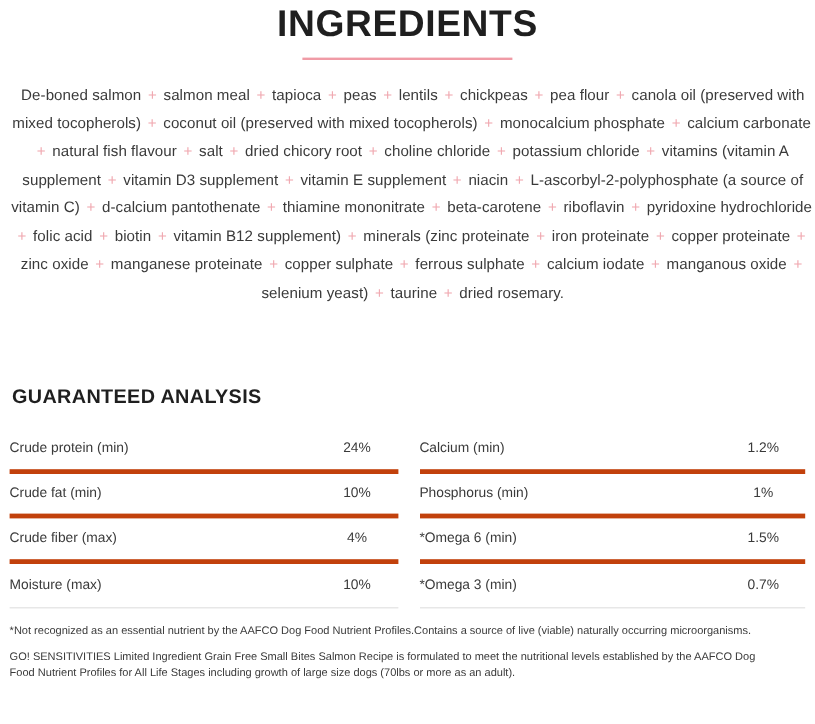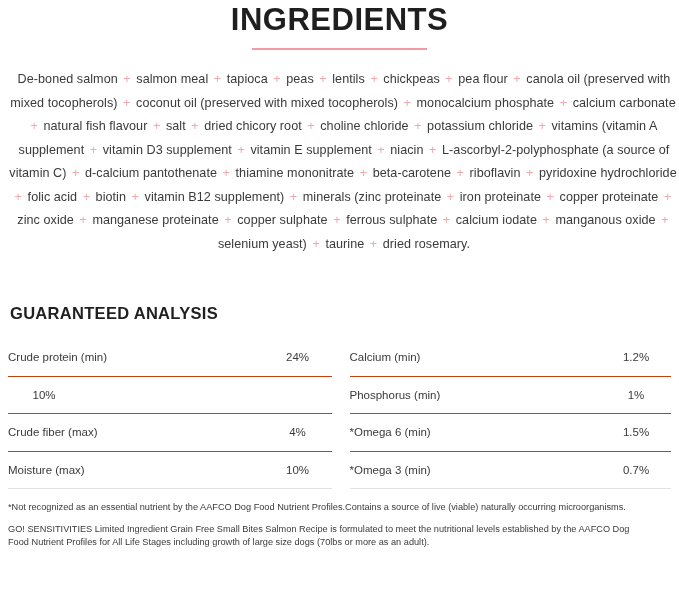--- a/index.html
+++ b/index.html
@@ -51,41 +51,41 @@
     color: #3a3a3a;
     letter-spacing: 0.05px;
   }
   .ing-body .sep {
     color: #f0a8b0;
     padding: 0 2px;
   }
 
   
   .ga-title {
-    margin: 48px 0 0 2px;
+    margin: 66px 0 0 2px;
     font-size: 16.5px;
     font-weight: 700;
     letter-spacing: 0.3px;
     color: #1f1f1f;
   }
   .ga-tables {
     margin-top: 16px;
     display: flex;
     gap: 0px;
   }
   .ga-col {
     width: 50%;
     padding-right: 8px;
   }
   .ga-col + .ga-col { padding-left: 10px; padding-right: 0; }
   .ga-row {
     display: flex;
     justify-content: space-between;
     align-items: center;
-    border-bottom: 1px solid #c2410c;
+    border-bottom: 4px solid #c2410c;
     height: 37.5px;
     font-size: 11.5px;
     color: #3a3a3a;
   }
   .ga-row:last-child { border-bottom: 1px solid #e2e2e2; }
   .ga-label { flex: 1; }
   .ga-value {
     width: 70px;
     text-align: center;
   }
@@ -118,20 +118,21 @@
 
   <h2 class="ga-title">GUARANTEED ANALYSIS</h2>
 
   <div class="ga-tables">
     <div class="ga-col">
       <div class="ga-row">
         <span class="ga-label">Crude protein (min)</span>
         <span class="ga-value">24%</span>
       </div>
       <div class="ga-row">
+        <span class="ga-label">Crude fat (min)</span>
         <span class="ga-value">10%</span>
       </div>
       <div class="ga-row">
         <span class="ga-label">Crude fiber (max)</span>
         <span class="ga-value">4%</span>
       </div>
       <div class="ga-row">
         <span class="ga-label">Moisture (max)</span>
         <span class="ga-value">10%</span>
       </div>

